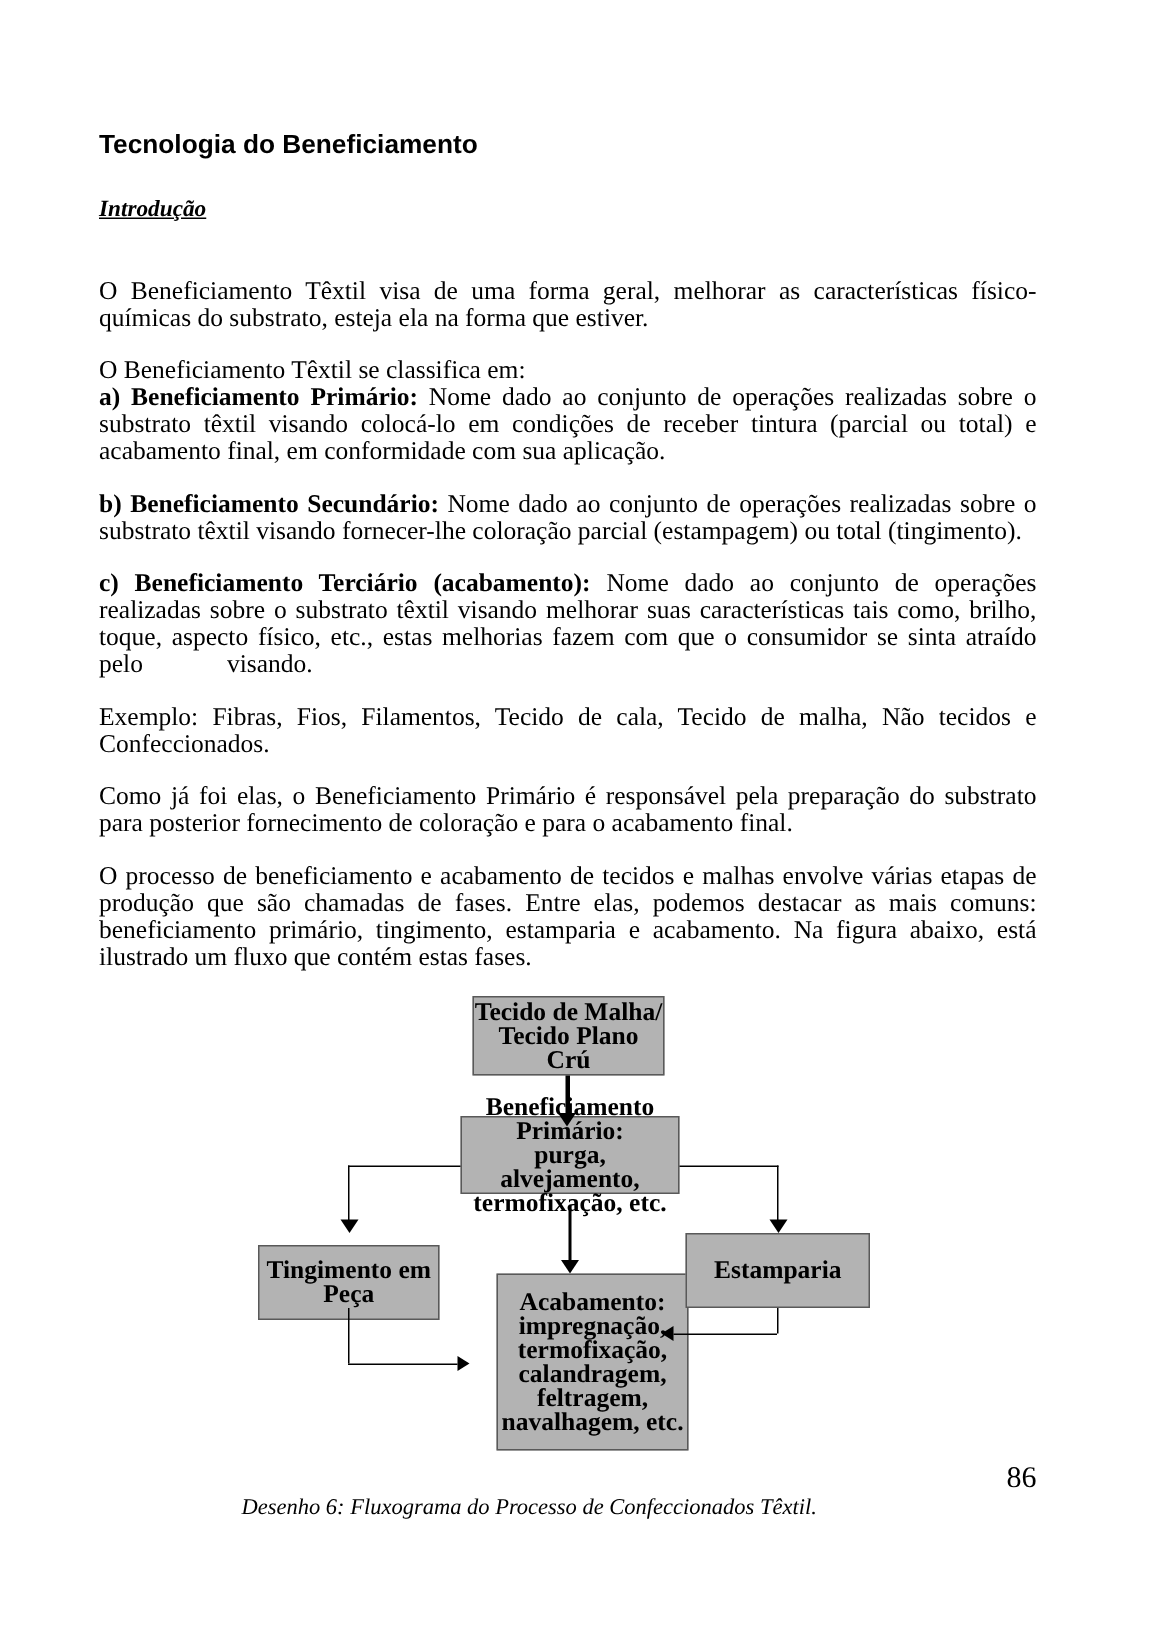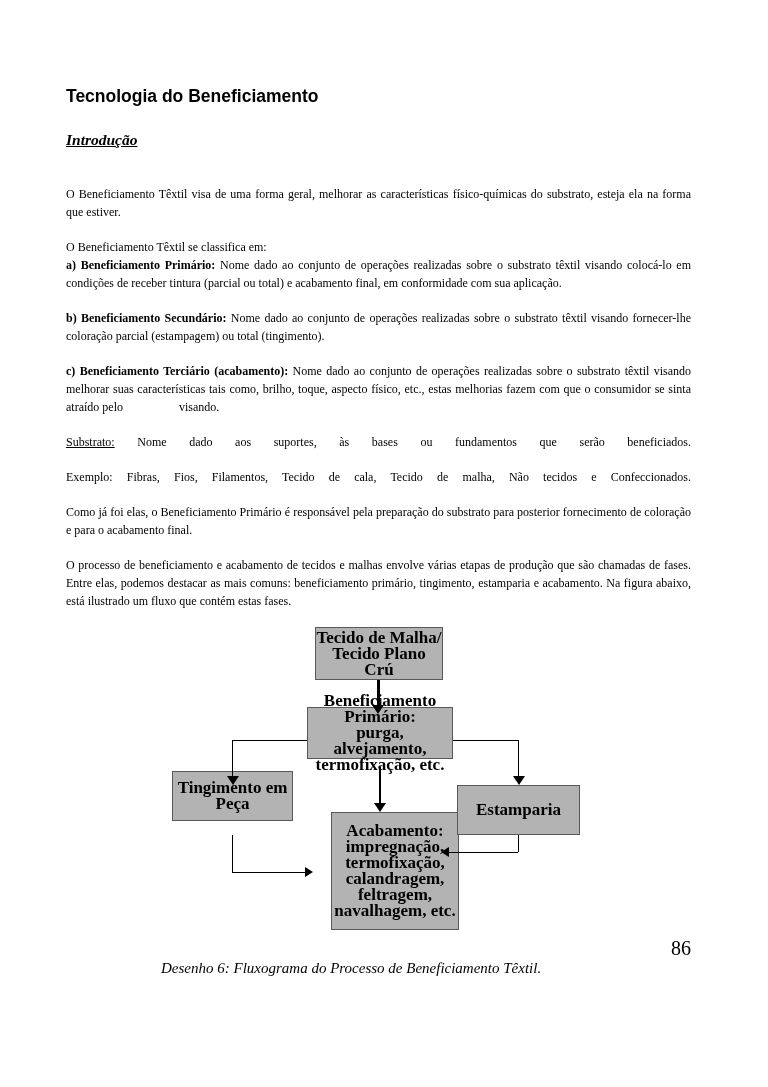--- a/index.html
+++ b/index.html
@@ -22,21 +22,21 @@
   }
   .doc-subtitle {
     font-family: "Liberation Serif", serif;
     font-weight: bold;
     font-style: italic;
     text-decoration: underline;
     font-size: 15.5px;
     margin: 0 0 36px 0;
   }
   .para {
-    font-size: 12px;
+    font-size: 17px;
     line-height: 18px;
     text-align: justify;
     margin: 0 0 17px 0;
   }
   .para.stretch { text-align: justify; text-align-last: justify; }
   .para b { font-weight: bold; }
   .underlined { text-decoration: underline; }
   .gap { display: inline-block; width: 56px; }
   
   .diagram {
@@ -111,23 +111,20 @@
   </div>
 
   <p class="para">
     <b>b) Beneficiamento Secundário:</b><span> Nome dado ao conjunto de operações realizadas sobre o substrato têxtil visando fornecer-lhe coloração parcial (estampagem) ou total (tingimento).</span>
   </p>
 
   <p class="para">
     <b>c) Beneficiamento Terciário (acabamento):</b><span> Nome dado ao conjunto de operações realizadas sobre o substrato têxtil visando melhorar suas características tais como, brilho, toque, aspecto físico, etc., estas melhorias fazem com que o consumidor se sinta atraído pelo</span><span class="gap"></span><span>visando.</span>
   </p>
 
-  <p class="para stretch">
-    <span class="underlined">Substrato:</span><span> Nome dado aos suportes, às bases ou fundamentos que serão beneficiados.</span>
-  </p>
 
   <p class="para stretch">
     <span>Exemplo: Fibras, Fios, Filamentos, Tecido de cala, Tecido de malha, Não tecidos e Confeccionados.</span>
   </p>
 
   <p class="para">
     <span>Como já foi elas, o Beneficiamento Primário é responsável pela preparação do substrato para posterior fornecimento de coloração e para o acabamento final.</span>
   </p>
 
   <p class="para">
@@ -137,21 +134,21 @@
   <div class="diagram">
 
     <div class="fbox" style="left:249px; top:0; width:128px; height:53px;">Tecido de Malha/
 Tecido Plano
 Crú</div>
 
     <div class="fbox" style="left:241px; top:80px; width:146px; height:52px;">Beneficiamento Primário:
 purga, alvejamento,
 termofixação, etc.</div>
 
-    <div class="fbox" style="left:106px; top:144px; width:121px; height:50px;">Tingimento em Peça</div>
+    <div class="fbox" style="left:106px; top:166px; width:121px; height:50px;">Tingimento em Peça</div>
 
     <div class="fbox" style="left:265px; top:185px; width:128px; height:118px;">Acabamento:
 impregnação,
 termofixação,
 calandragem,
 feltragem,
 navalhagem, etc.</div>
 
     <div class="fbox" style="left:391px; top:158px; width:123px; height:50px;">Estamparia</div>
 
@@ -173,15 +170,15 @@
     <div class="line" style="left:166px; top:245px; width:73px; height:1px;"></div>
     <div class="arrowhead-right" style="left:239px; top:240px;"></div>
 
     <div class="line" style="left:452px; top:208px; width:1px; height:17px;"></div>
     <div class="line" style="left:383px; top:225px; width:69px; height:1px;"></div>
     <div class="arrowhead-left" style="left:375px; top:220px;"></div>
 
   </div>
 
   <p class="page-number">86</p>
-  <p class="caption">Desenho 6: Fluxograma do Processo de Beneficiamento Têxtil.</p>
+  <p class="caption">Desenho 6: Fluxograma do Processo de Confeccionados Têxtil.</p>
 
 </div>
 
 </body></html>

